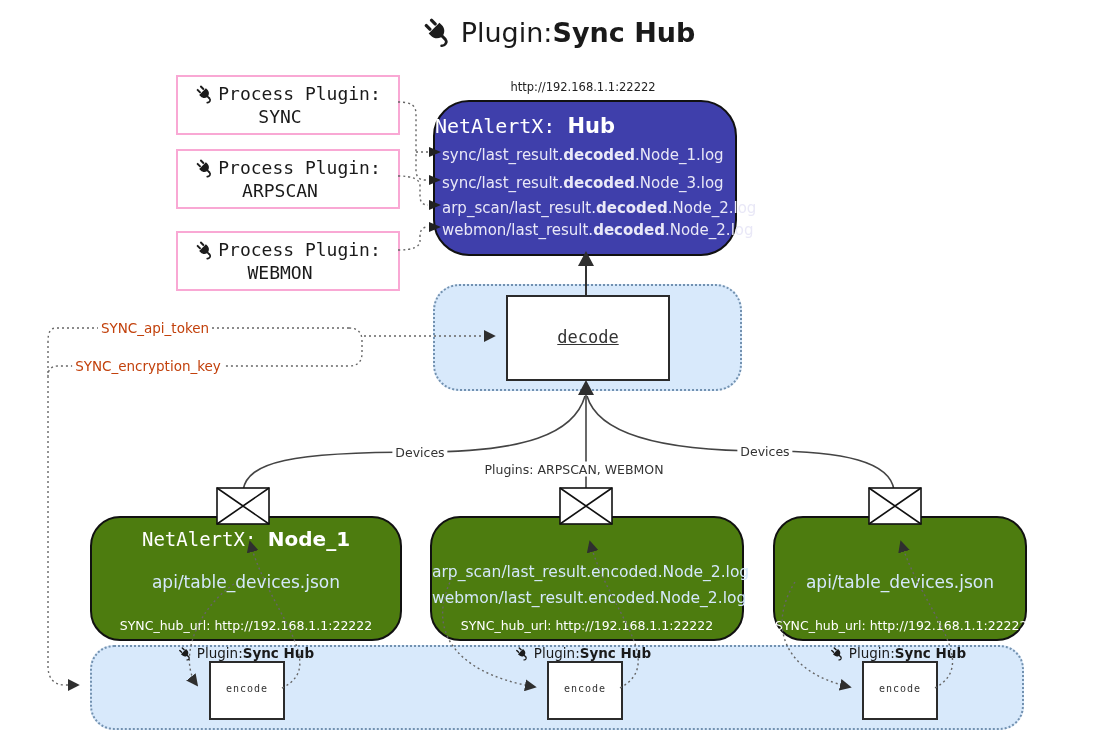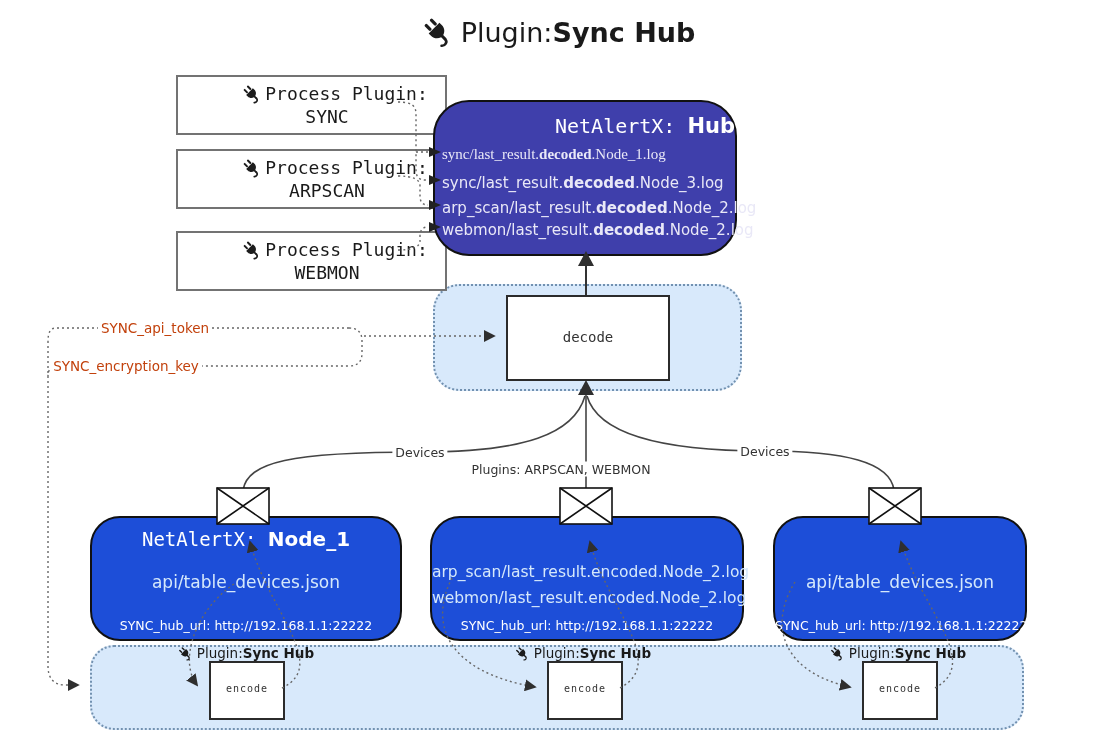--- a/index.html
+++ b/index.html
@@ -10,41 +10,41 @@
        transform:translate(-50%,-50%);white-space:nowrap;}
   .keylbl{font-size:13.5px;color:#c2410c;}
   
   .title{position:absolute;left:0;right:0;top:16px;display:flex;align-items:center;justify-content:center;
          font-size:27px;color:#1a1a1a;z-index:2;}
   .title b{font-weight:700;}
   .plug{width:32px;height:32px;margin-right:7px;flex:0 0 auto;}
   .plug-sm{width:15px;height:15px;margin-right:4px;}
   .plug-md{width:20px;height:20px;margin-right:3px;vertical-align:-4px;}
   
-  .pbox{position:absolute;left:176px;width:220px;background:#fff;border:2px solid #737373;
-        font-family:"DejaVu Sans Mono", monospace;font-size:18px;color:#1a1a1a;text-align:center;z-index:2;padding-left:47px;}
+  .pbox{position:absolute;left:176px;width:220px;background:#fff;border:2px solid #f9a8d4;
+        font-family:"DejaVu Sans Mono", monospace;font-size:18px;color:#1a1a1a;text-align:center;z-index:2;}
   .pbox .l1{display:flex;align-items:center;justify-content:center;margin-top:6px;}
   .pbox .l2{margin:2px 16px 6px 0;}
   
   .hub{position:absolute;left:433px;top:100px;width:300px;height:152px;background:#3f3fab;
        border:2px solid #111;border-radius:36px;z-index:2;color:#eceaf8;}
-  .hub-title{position:absolute;left:0;right:0;top:12px;text-align:right;color:#fff;
+  .hub-title{position:absolute;left:0;right:0;top:12px;text-align:left;color:#fff;
              font-family:"DejaVu Sans Mono", monospace;font-size:20px;}
   .hub-title b{font-family:"DejaVu Sans", sans-serif;font-weight:700;font-size:21px;}
   .hub-row{position:absolute;left:7px;font-size:15px;white-space:nowrap;color:#e9e8f7;}
   .hub-row b{font-weight:700;}
   .huburl{position:absolute;left:433px;top:80px;width:300px;text-align:center;font-size:11.5px;color:#222;z-index:2;}
   
   .panel{position:absolute;background:#d8e9fb;border:2px dotted #7291b0;z-index:1;}
   .decode-panel{left:433px;top:284px;width:305px;height:103px;border-radius:26px;}
   .whitebox{position:absolute;background:#fff;border:2px solid #2b2b2b;z-index:2;
             font-family:"DejaVu Sans Mono", monospace;color:#333;text-align:center;}
-  .decode-box{left:506px;top:295px;width:160px;height:82px;font-size:14px;line-height:80px;}
-  
-  .node{position:absolute;top:516px;height:121px;background:#1d4ed8;border:2px solid #111;
+  .decode-box{left:506px;top:295px;width:160px;height:82px;font-size:17px;line-height:80px;text-decoration:underline;}
+  
+  .node{position:absolute;top:516px;height:121px;background:#4d7c0f;border:2px solid #111;
         border-radius:30px;z-index:2;color:#fff;}
   .node-title{position:absolute;left:0;right:0;top:9px;text-align:center;color:#fff;
               font-family:"DejaVu Sans Mono", monospace;font-size:19px;white-space:nowrap;}
   .node-title b{font-family:"DejaVu Sans", sans-serif;font-weight:700;font-size:20px;}
   .node-line{position:absolute;left:0;right:0;text-align:center;color:#d5e8fb;white-space:nowrap;}
   .node-url{position:absolute;left:0;right:0;top:100px;text-align:center;font-size:12.5px;color:#fff;white-space:nowrap;}
   
   .band{left:90px;top:645px;width:930px;height:81px;border-radius:24px;}
   .band-label{position:absolute;z-index:6;display:flex;align-items:center;transform:translate(-50%,-50%);
               font-size:13.5px;color:#1a1a1a;white-space:nowrap;}
@@ -160,46 +160,47 @@
   <div class="pbox" style="top:231px;">
     <div class="l1">
         <svg class="plug plug-md">
           <use href="#plug-icon" xlink:href="#plug-icon"></use>
         </svg>
         <span>Process Plugin:</span>
       </div>
     <div class="l2">WEBMON</div>
   </div>
 
+  <div class="huburl">http://192.168.1.1:22222</div>
   <div class="hub">
     <div class="hub-title">
       <span>NetAlertX: </span><b>Hub</b>
     </div>
-    <div class="hub-row" style="top:44px;font-family:Liberation Serif, serif;">
+    <div class="hub-row" style="top:44px;">
       <span>sync/last_result.</span><b>decoded</b><span>.Node_1.log</span>
     </div>
     <div class="hub-row" style="top:72px;">
       <span>sync/last_result.</span><b>decoded</b><span>.Node_3.log</span>
     </div>
     <div class="hub-row" style="top:97px;">
       <span>arp_scan/last_result.</span><b>decoded</b><span>.Node_2.log</span>
     </div>
     <div class="hub-row" style="top:119px;">
       <span>webmon/last_result.</span><b>decoded</b><span>.Node_2.log</span>
     </div>
   </div>
 
   <div class="panel decode-panel"></div>
   <div class="whitebox decode-box">decode</div>
 
   <span class="lbl keylbl" style="left:155px;top:328px;">SYNC_api_token</span>
-  <span class="lbl keylbl" style="left:126px;top:366px;">SYNC_encryption_key</span>
+  <span class="lbl keylbl" style="left:148px;top:366px;">SYNC_encryption_key</span>
 
   <span class="lbl" style="left:420px;top:452px;">Devices</span>
-  <span class="lbl" style="left:561px;top:469px;">Plugins: ARPSCAN, WEBMON</span>
+  <span class="lbl" style="left:574px;top:469px;">Plugins: ARPSCAN, WEBMON</span>
   <span class="lbl" style="left:765px;top:451px;">Devices</span>
 
   <div class="node" style="left:90px;width:308px;">
     <div class="node-title">
       <span>NetAlertX: </span><b>Node_1</b>
     </div>
     <div class="node-line" style="top:54px;font-size:17px;">api/table_devices.json</div>
     <div class="node-url">SYNC_hub_url: http://192.168.1.1:22222</div>
   </div>
 

